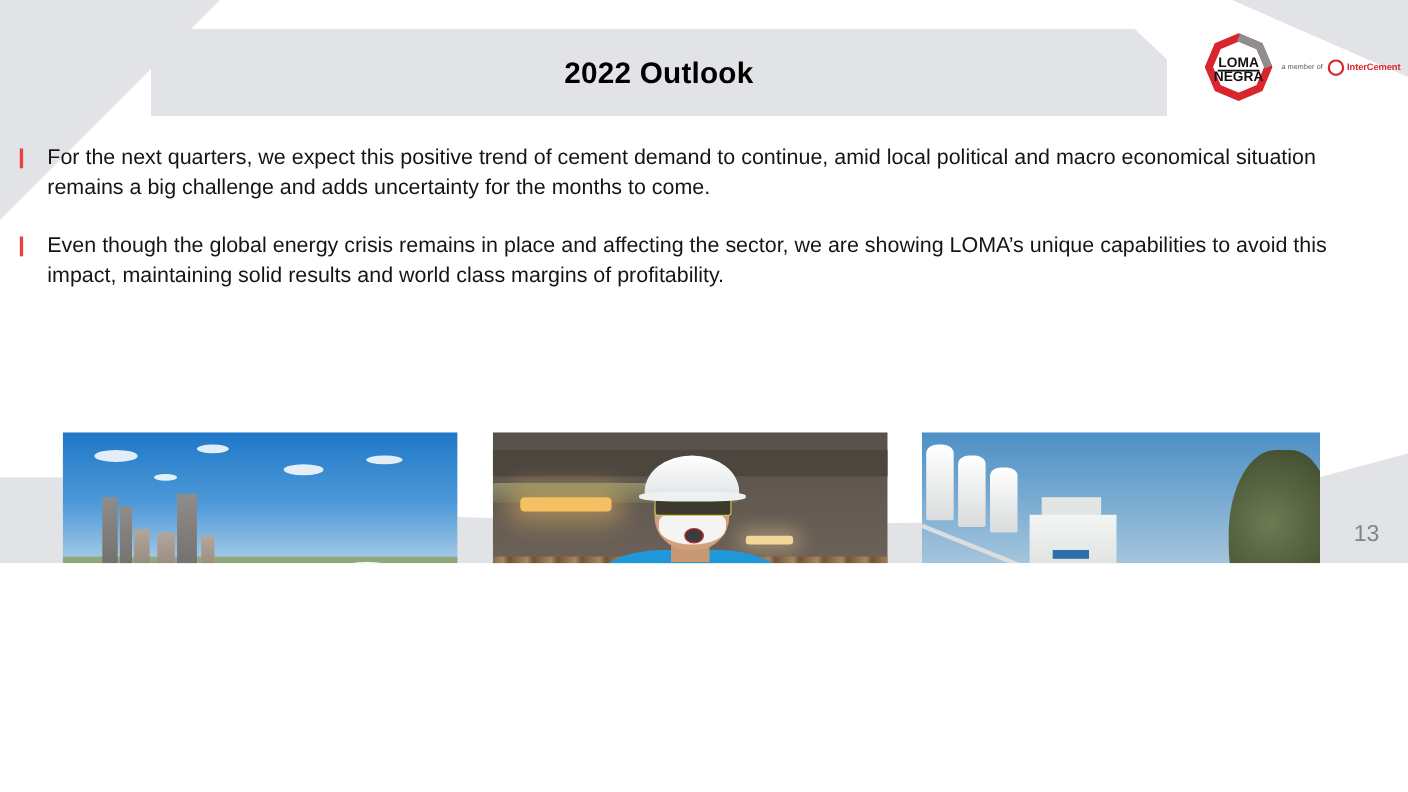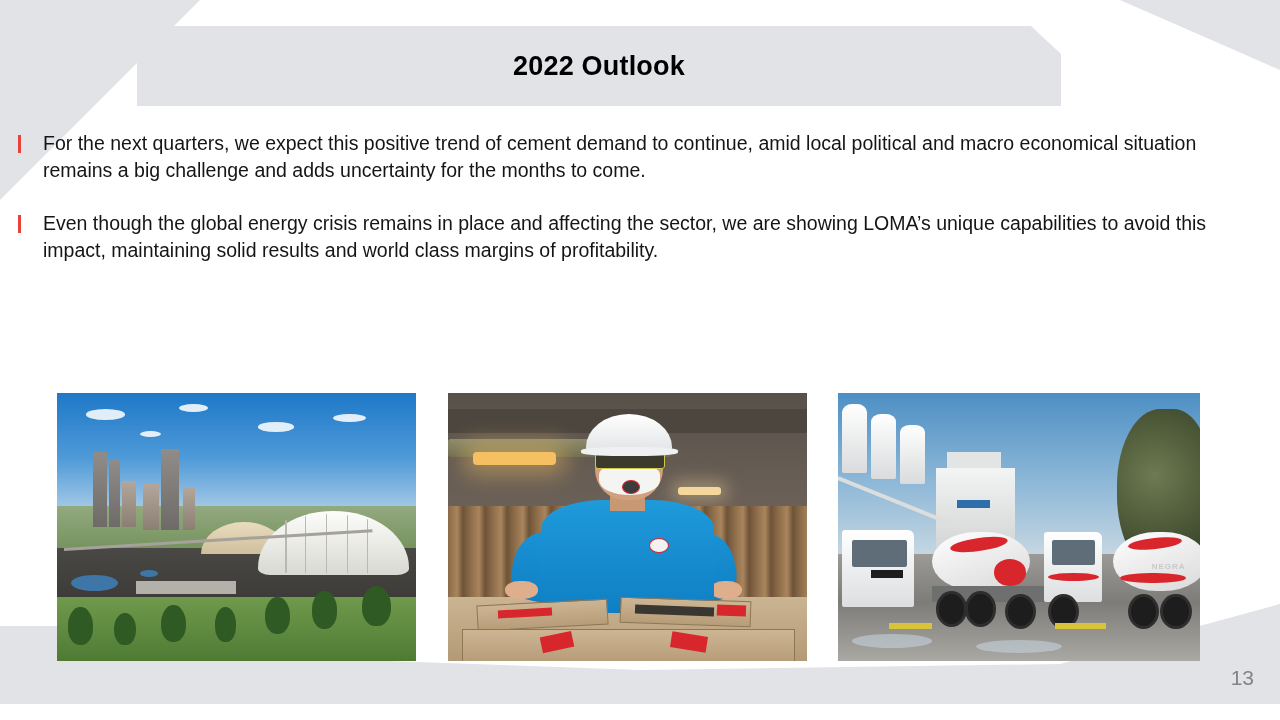--- a/index.html
+++ b/index.html
@@ -3,21 +3,21 @@
 <meta charset="utf-8">
 <style>
   html, body {
     margin: 0;
     padding: 0;
     background: #ffffff;
   }
   #slide {
     position: relative;
     width: 1280px;
-    height: 704px;
+    height: 512px;
     overflow: hidden;
     background: #ffffff;
     font-family: "Liberation Sans", sans-serif;
   }
 
   
   .deco {
     position: absolute;
     pointer-events: none;
   }
@@ -402,20 +402,36 @@
 
 <div id="slide">
 
   <div class="deco" id="deco-top-left"></div>
   <div class="deco" id="deco-top-right"></div>
   <div class="deco" id="deco-bottom"></div>
 
   <div id="title-box"></div>
   <div id="title-text">2022 Outlook</div>
 
+  <div id="logo-wrap">
+    <div id="logo-mark">
+      <svg viewBox="0 0 62 62" width="62" height="62" aria-hidden="true">
+        <path d="M31 4 L50 12 L58 31 L50 50 L31 58 L12 50 L4 31 L12 12 Z" fill="none" stroke="#d8262c" stroke-width="7"></path>
+        <path d="M31 4 L50 12 L58 31" fill="none" stroke="#8e8e8e" stroke-width="7"></path>
+        <text x="31" y="31" text-anchor="middle" font-family="'Liberation Sans', sans-serif" font-size="12.5" font-weight="bold" fill="#111111">LOMA</text>
+        <text x="31" y="44" text-anchor="middle" font-family="'Liberation Sans', sans-serif" font-size="12.5" font-weight="bold" fill="#111111">NEGRA</text>
+        <rect x="12" y="33.4" width="38" height="1.6" fill="#111111"></rect>
+      </svg>
+    </div>
+    <div id="logo-member">
+      <span id="member-text">a member of</span>
+      <span id="intercement-ring"></span>
+      <span id="intercement-text">InterCement</span>
+    </div>
+  </div>
 
   <div id="bullets">
 
 
     <div class="bullet-row">
       <span class="bullet-marker"></span>
       <span class="bullet-text">For the next quarters, we expect this positive trend of cement demand to continue, amid local political and macro economical situation remains a big challenge and adds uncertainty for the months to come.</span>
     </div>
 
     <div class="bullet-row">

